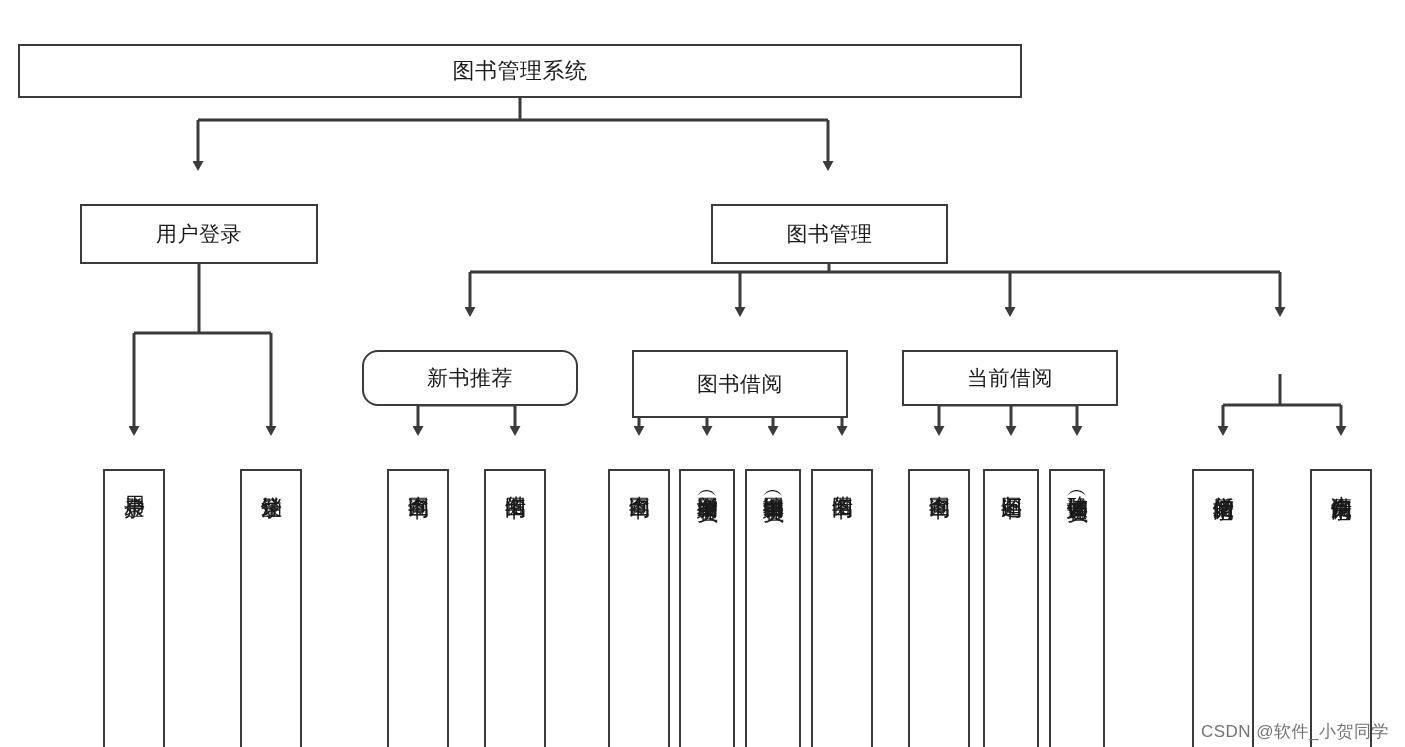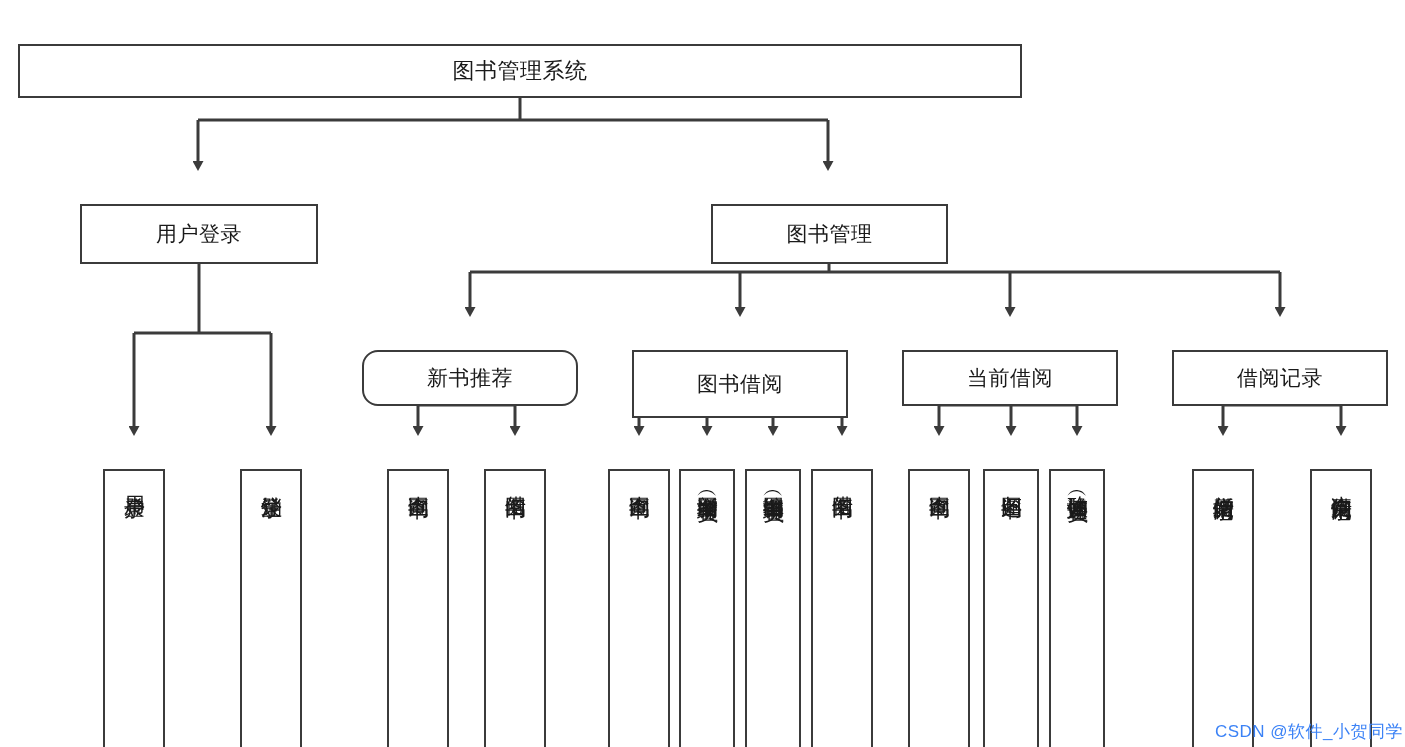--- a/index.html
+++ b/index.html
@@ -53,24 +53,24 @@
     writing-mode: vertical-rl;
     text-orientation: upright;
     font-size: 21px;
     line-height: 1.18;
     letter-spacing: 1px;
     white-space: nowrap;
   }
   .node.root .label { font-size: 22px; }
   .watermark {
     position: absolute;
-    right: 2px;
+    right: 16px;
     bottom: 4px;
     font-size: 17px;
-    color: #3b82f6;
+    color: #737373;
     white-space: nowrap;
     letter-spacing: 0.5px;
   }
 </style>
 </head>
 <body>
 
 <div id="canvas">
 
   <svg class="wires" viewBox="0 0 1405 747" xmlns="http://www.w3.org/2000/svg">
@@ -136,23 +136,20 @@
 
   <div class="node horiz" style="left:362px; top:318px; width:216px; height:56px;border-radius:16px;">
     <span class="label">新书推荐</span>
   </div>
   <div class="node horiz" style="left:632px; top:318px; width:216px; height:68px;">
     <span class="label">图书借阅</span>
   </div>
   <div class="node horiz" style="left:902px; top:318px; width:216px; height:56px;">
     <span class="label">当前借阅</span>
   </div>
-  <div class="node horiz" style="left:1172px; top:318px; width:216px; height:56px;">
-    <span class="label">借阅记录</span>
-  </div>
 
   <div class="node vert" style="left:103px; top:437px; width:62px; height:297px;">
     <span class="label">用户登录</span>
   </div>
   <div class="node vert" style="left:240px; top:437px; width:62px; height:297px;">
     <span class="label">注销登录</span>
   </div>
   <div class="node vert" style="left:387px; top:437px; width:62px; height:297px;">
     <span class="label">查询图书</span>
   </div>

